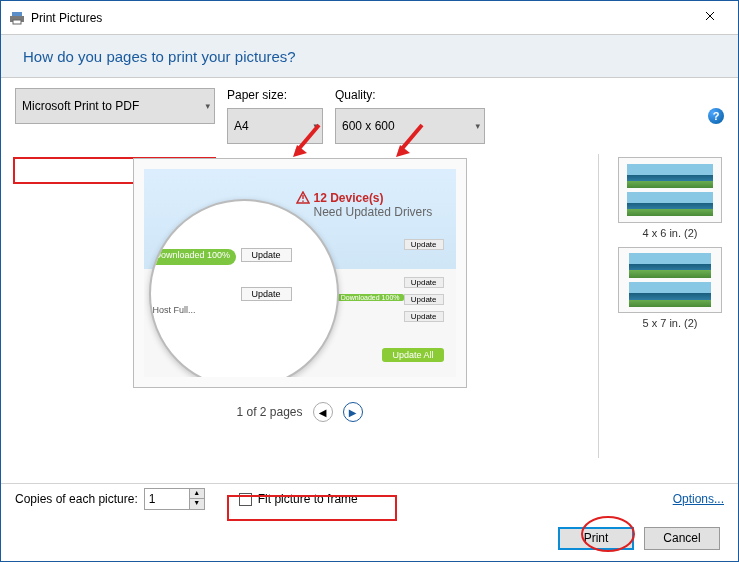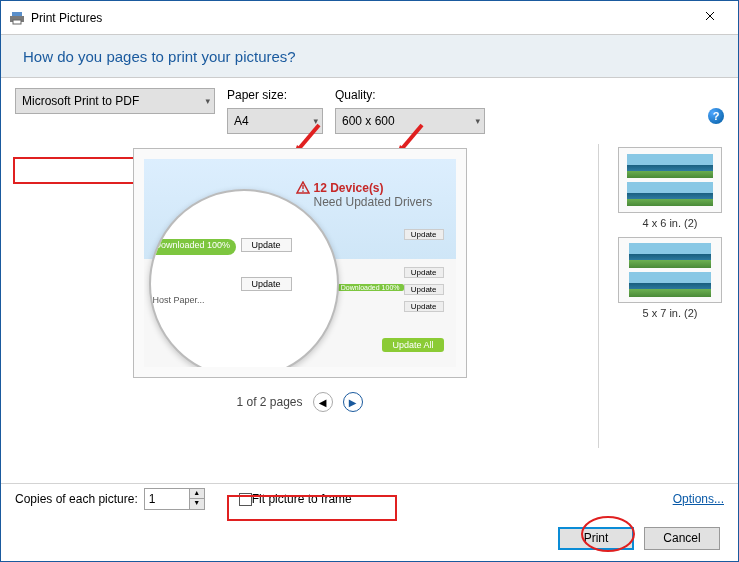--- a/index.html
+++ b/index.html
@@ -6,21 +6,21 @@
 body { width: 739px; height: 562px; background: #fff; border: 1px solid #1a5a9e; position: relative; overflow: hidden; }
 .title-bar { height: 33px; display: flex; align-items: center; padding: 0 8px; }
 .title-icon { width: 16px; height: 16px; margin-right: 6px; }
 .title-text { font-size: 12px; color: #000; }
 .close-btn { margin-left: auto; width: 40px; height: 30px; margin-top: -3px; display: flex; align-items: center; justify-content: center; font-size: 14px; cursor: pointer; }
 .header-band { background: #eaf0f4; height: 44px; display: flex; align-items: center; padding: 0 22px; border-top: 1px solid #ccc; border-bottom: 1px solid #ccc; }
 .header-text { color: #1a5a9e; font-size: 15px; }
 .controls-row { padding: 10px 14px 6px 14px; display: flex; gap: 12px; position: relative; }
 .ctrl-col { display: flex; flex-direction: column; }
 .ctrl-label { font-size: 12px; color: #000; margin-bottom: 6px; }
-.combo { height: 26px; background: #e1e1e1; border: 1px solid #adadad; display: flex; align-items: center; justify-content: space-between; padding: 0 4px 0 6px; cursor: pointer; }
+.combo { height: 36px; background: #e1e1e1; border: 1px solid #adadad; display: flex; align-items: center; justify-content: space-between; padding: 0 4px 0 6px; cursor: pointer; }
 .combo-val { font-size: 12px; color: #000; }
 .combo-arrow { font-size: 9px; color: #555; }
 .printer-col { width: 200px; }
 .paper-col { width: 96px; }
 .quality-col { width: 150px; }
 .help-icon { position: absolute; right: 14px; top: 30px; width: 16px; height: 16px; border-radius: 50%; background: radial-gradient(circle at 30% 30%, #4da6ff, #005a9e); display: flex; align-items: center; justify-content: center; color: #fff; font-size: 11px; font-weight: bold; cursor: pointer; }
 .red-box { border: 2px solid #e02020; position: absolute; pointer-events: none; }
 .red-arrow { position: absolute; pointer-events: none; }
 .main-area { display: flex; padding: 4px 0 0 0; }
 .preview-pane { flex: 1; display: flex; flex-direction: column; align-items: center; padding: 4px 0 0 0; }
@@ -51,21 +51,21 @@
 .thumb-5x7 { height: 66px; }
 .landscape-img { position: absolute; background: linear-gradient(#89c8e5 0%, #89c8e5 45%, #1a5f7f 45%, #2d7aa0 70%, #6aae50 70%, #4a8a38 100%); }
 .layout-label { font-size: 11px; color: #333; }
 .bottom-row { position: absolute; left: 0; right: 0; bottom: 48px; height: 30px; border-top: 1px solid #d3d3d3; display: flex; align-items: center; padding: 0 14px; }
 .copies-label { font-size: 12px; margin-right: 6px; }
 .spin-wrap { display: flex; border: 1px solid #a0a0a0; }
 .spin-input { width: 44px; height: 20px; border: none; padding: 0 4px; font-size: 12px; }
 .spin-btns { display: flex; flex-direction: column; }
 .spin-btn { width: 15px; height: 10px; font-size: 7px; line-height: 8px; background: #e7e7e7; border-left: 1px solid #a0a0a0; text-align:center; cursor: pointer; }
 .spin-btn:first-child { border-bottom: 1px solid #a0a0a0; }
-.chk-wrap { display: flex; align-items: flex-end; margin-left: 34px; }
+.chk-wrap { display: flex; align-items: flex-end; margin-left: 34px; gap: 6px; }
 .chk { width: 13px; height: 13px; border: 1px solid #555; background: #fff; }
 .options-link { margin-left: auto; color: #0a5aa8; text-decoration: underline; cursor: pointer; }
 .button-row { position: absolute; left: 0; right: 0; bottom: 0; height: 46px; display: flex; align-items: center; justify-content: flex-end; gap: 10px; padding: 0 18px; }
 .btn { height: 23px; min-width: 76px; background: #e1e1e1; border: 1px solid #999; font-size: 12px; cursor: pointer; }
 .btn.primary { border: 2px solid #0a8cd6; }
 .red-circle { position: absolute; border: 2.5px solid #e02020; border-radius: 50%; pointer-events: none; }
 </style>
 </head>
 <body>
 
@@ -140,21 +140,21 @@
         <div class="mini-upd" style="top:70px;">Update</div>
         <div class="mini-upd" style="top:108px;">Update</div>
         <div class="mini-upd" style="top:125px;">Update</div>
         <div class="mini-upd" style="top:142px;">Update</div>
         <div class="mini-dl">Downloaded 100%</div>
         <div class="mini-updall">Update All</div>
         <div class="mag-circle">
           <div class="dl-pill">Downloaded 100%</div>
           <div class="upd-btn" style="left:90px; top:47px;">Update</div>
           <div class="upd-btn" style="left:90px; top:86px;">Update</div>
-          <div class="host-txt">Host Paper...</div>
+          <div class="host-txt">Host Full...</div>
         </div>
       </div>
     </div>
     <div class="pager-row">
       <span class="pager-text">1 of 2 pages</span>
       <div class="nav-btn">◀</div>
       <div class="nav-btn nav-next">▶</div>
     </div>
   </div>
 

